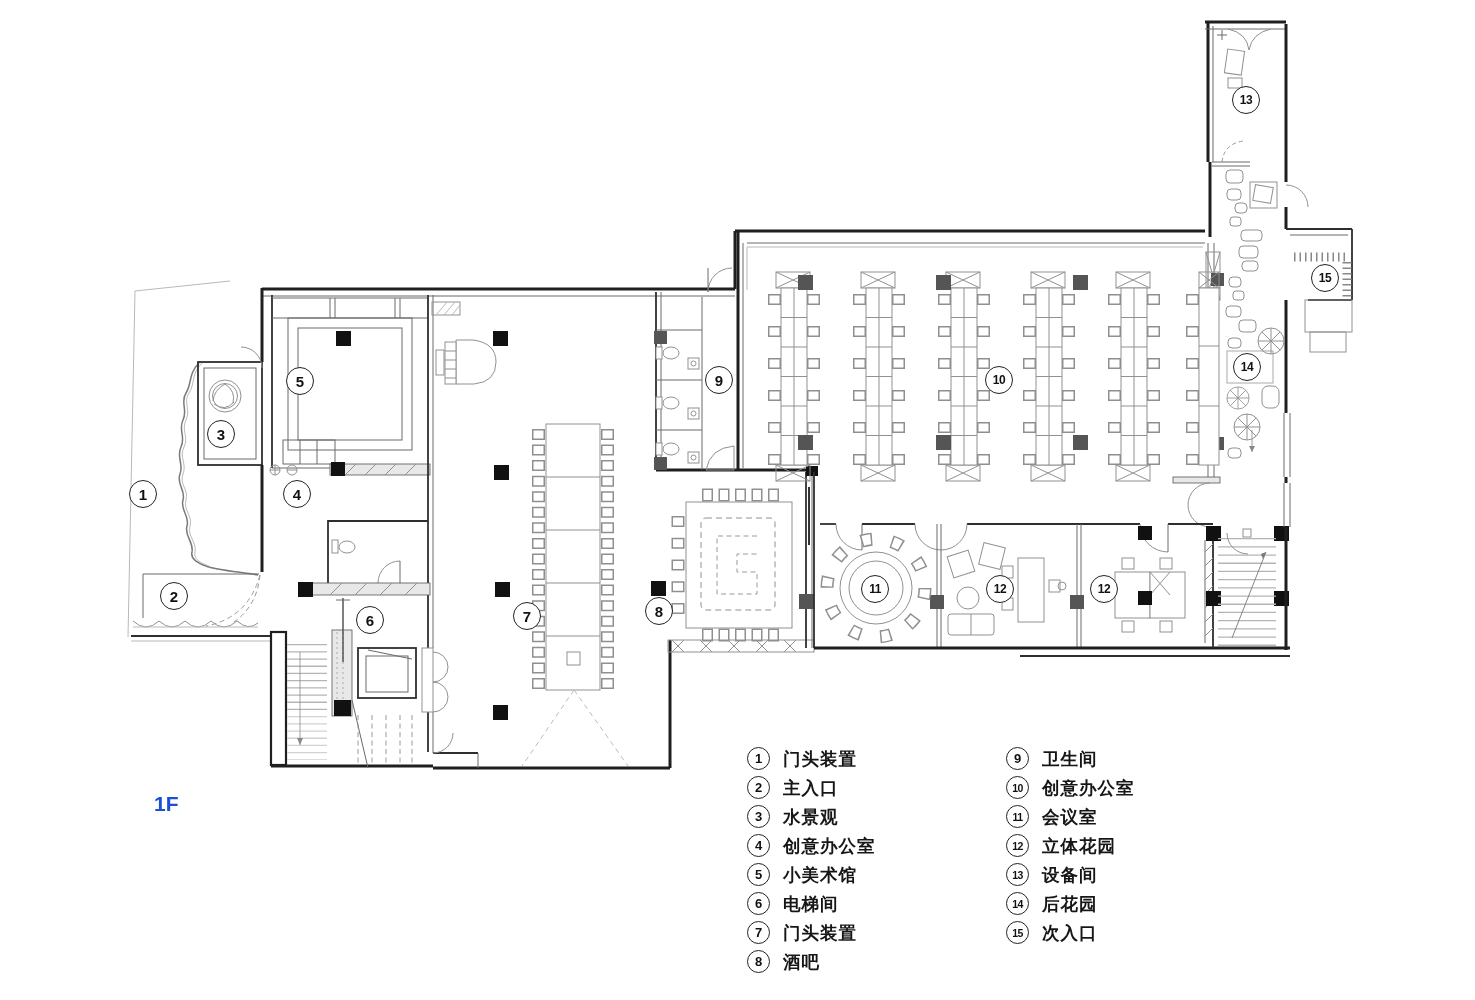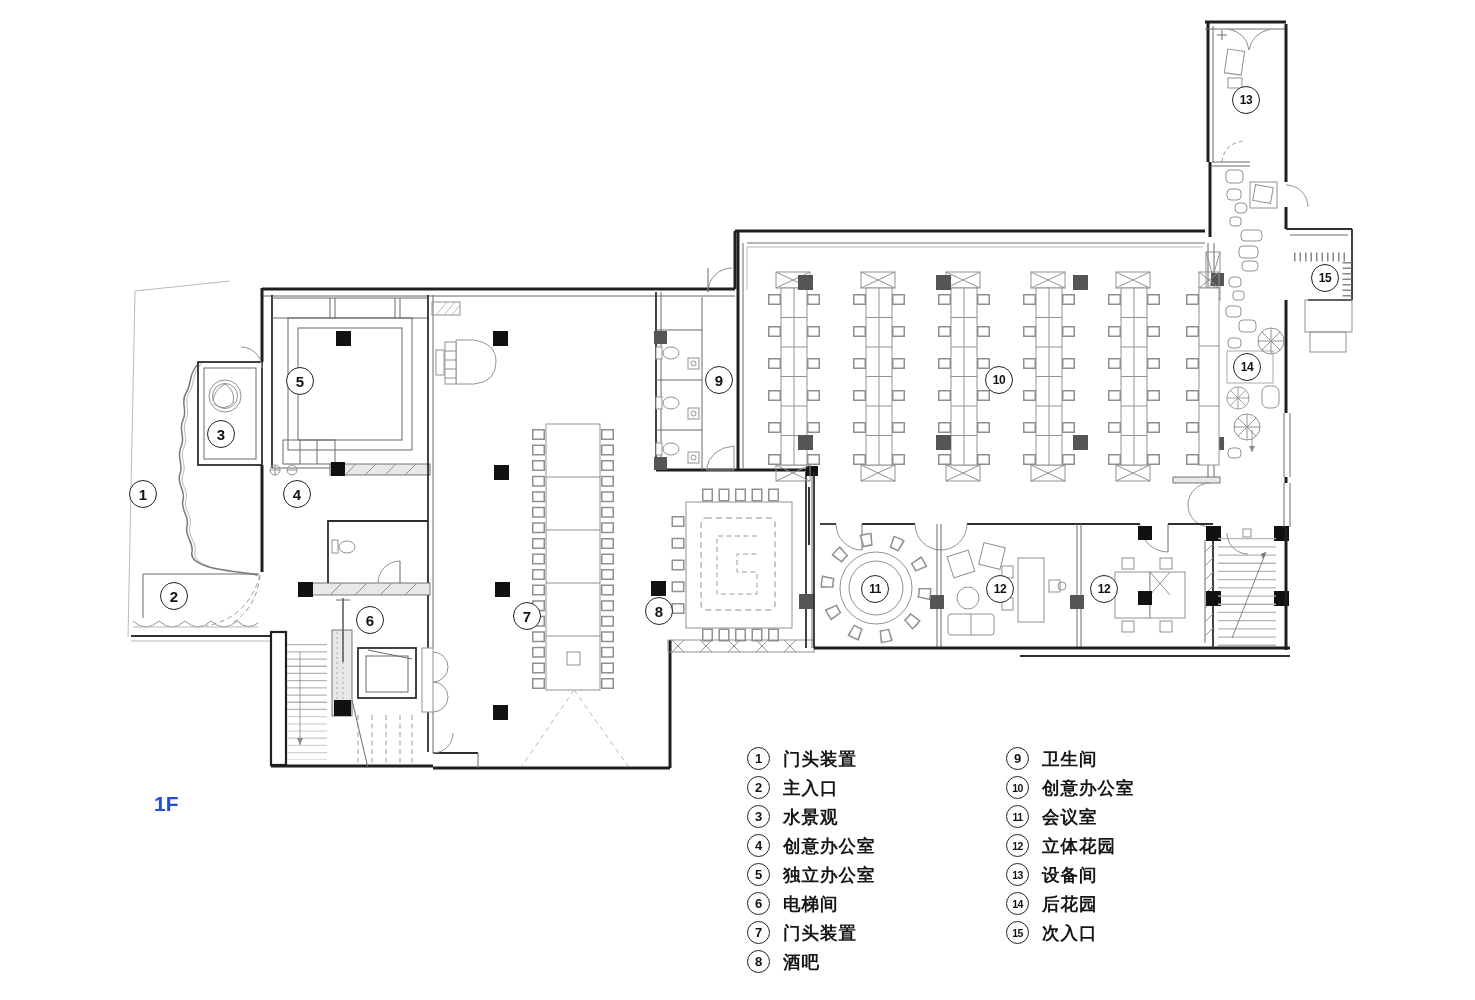--- a/index.html
+++ b/index.html
@@ -493,21 +493,21 @@
       <div class="lrow">
         <span class="lnum">3</span>
         <span class="llab">水景观</span>
       </div>
       <div class="lrow">
         <span class="lnum">4</span>
         <span class="llab">创意办公室</span>
       </div>
       <div class="lrow">
         <span class="lnum">5</span>
-        <span class="llab">独立办公室</span>
+        <span class="llab">小美术馆</span>
       </div>
       <div class="lrow">
         <span class="lnum">6</span>
         <span class="llab">电梯间</span>
       </div>
       <div class="lrow">
         <span class="lnum">7</span>
         <span class="llab">门头装置</span>
       </div>
       <div class="lrow">

